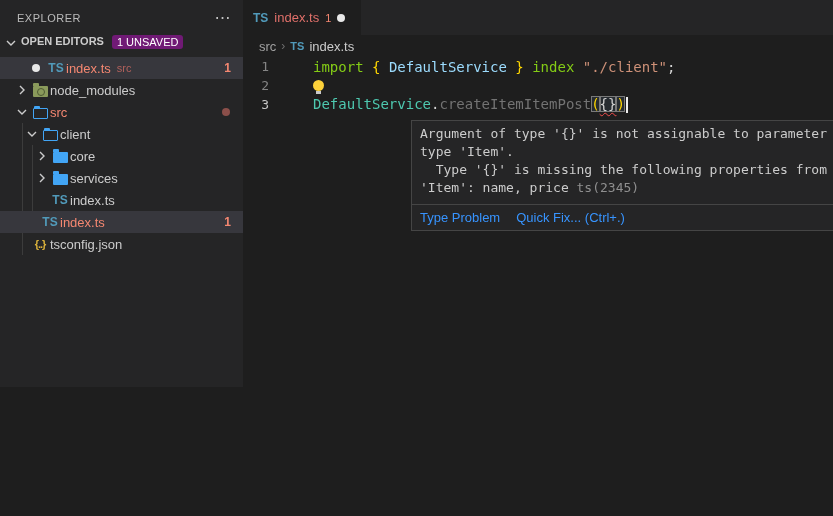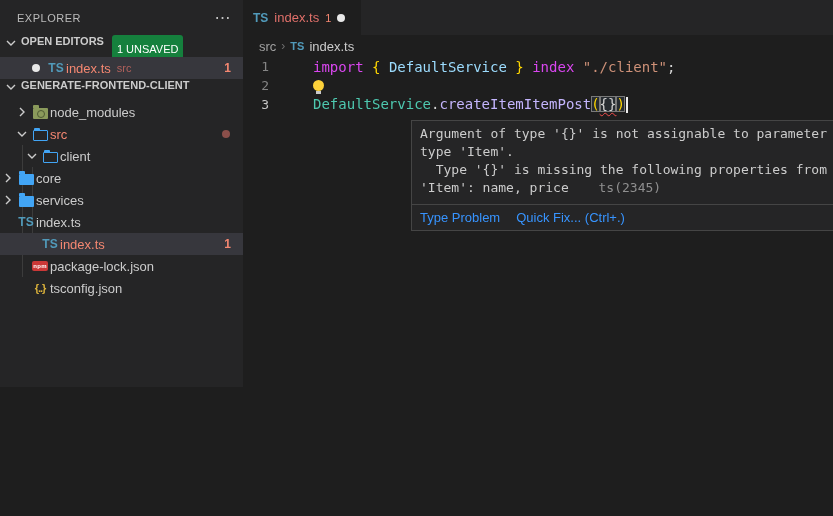--- a/index.html
+++ b/index.html
@@ -9,36 +9,36 @@
 
   
   .sidebar { width:243px; height:387px; background:#252526; flex:none; color:#cccccc;
     font-size:13px; position:relative; }
   .sidebar-title { height:35px; display:flex; align-items:center; padding:0 12px 0 17px;
     color:#bbbbbb; font-size:11px; letter-spacing:0.5px; justify-content:space-between; }
   .more-icon { color:#c5c5c5; font-size:16px; cursor:pointer; line-height:1; }
   .section-header { height:22px; display:flex; align-items:flex-start; padding-left:3px;
     font-weight:bold; font-size:11px; color:#cccccc; cursor:pointer; }
   .section-header .chev { margin-right:2px; }
-  .badge-gray { background:#15803d; color:#ffffff; font-weight:normal; font-size:11px;
-    padding:8px 5px; border-radius:3px; margin-left:8px; }
+  .badge-gray { background:#701a75; color:#ffffff; font-weight:normal; font-size:11px;
+    padding:1px 5px; border-radius:3px; margin-left:8px; }
   .row { height:22px; display:flex; align-items:center; position:relative; cursor:pointer; }
   .row.selected { background:#37373d; }
   .chev { width:16px; height:16px; flex:none; display:flex; align-items:center; justify-content:center; }
   .chev svg { display:block; }
   .chev.down svg { transform:rotate(90deg); }
   .spacer16 { width:16px; flex:none; }
   .icon-cell { width:20px; flex:none; display:flex; align-items:center; justify-content:center; }
   .lbl { white-space:nowrap; color:#cccccc; }
   .lbl.error { color:#f48771; }
   .detail { font-size:11px; color:#b2615c; margin-left:6px; }
   .badge-count { position:absolute; right:12px; color:#f48771; font-size:12px; font-weight:bold; }
   .mod-dot { position:absolute; right:13px; width:8px; height:8px; border-radius:50%; background:#8b4f4a; }
   .unsaved-dot { width:8px; height:8px; border-radius:50%; background:#e8e8e8; }
-  .pad-l0 { padding-left:14px; } .pad-l1 { padding-left:24px; } .pad-l2 { }
+  .pad-l0 { padding-left:14px; } .pad-l1 { padding-left:24px; } .pad-l2 { padding-left:34px; }
   .pad-oe { padding-left:26px; }
   .tree { position:relative; }
   .guide { position:absolute; width:1px; background:#3c3c3c; }
   .guide1 { left:22px; top:44px; height:132px; }
   .guide2 { left:32px; top:66px; height:88px; }
 
   
   .ts-icon { color:#519aba; font-weight:bold; font-size:12px; line-height:1; }
   .folder { width:15px; height:11px; background:#42a5f5; border-radius:1px; position:relative; margin-top:3px; }
   .folder::before { content:''; position:absolute; top:-3px; left:0; width:6px; height:3px;
@@ -62,40 +62,40 @@
     font-size:13px; color:#a0a0a0; }
   .breadcrumb .bc-chev { color:#6e6e6e; font-size:12px; }
   .breadcrumb .bc-file { color:#cccccc; }
   .breadcrumb .ts-icon { font-size:11px; }
 
   .code { font-family:"DejaVu Sans Mono", monospace; font-size:14px; }
   .cline { height:19px; display:flex; align-items:center; }
   .gutter { width:26px; flex:none; text-align:right; color:#858585; font-size:13px; }
   .gutter.active { color:#c6c6c6; }
   .ltext { margin-left:44px; white-space:pre; color:#d4d4d4; }
-  .tok-kw { color:#d946ef; } .tok-brace { color:#ffd700; } .tok-var { color:#9cdcfe; }
-  .tok-str { color:#ce9178; } .tok-cls { color:#4ec9b0; } .tok-fn { color:#c4b5fd; }
+  .tok-kw { color:#84cc16; } .tok-brace { color:#ffd700; } .tok-var { color:#9cdcfe; }
+  .tok-str { color:#ce9178; } .tok-cls { color:#4ec9b0; } .tok-fn { color:#737373; }
   .tok-punc { color:#d4d4d4; }
   .bbox { outline:1px solid #7a7a7a; outline-offset:-1px; background:rgba(110,150,190,0.12); }
   .squiggle { text-decoration:underline; text-decoration-style:wavy; text-decoration-color:#f14c4c;
     text-decoration-thickness:1px; text-underline-offset:3px; color:#d4d4d4; }
   .cursor { display:inline-block; width:2px; height:16px; background:#eeeeee;
     vertical-align:middle; margin-left:1px; }
   .bulb { display:inline-block; width:11px; height:11px; border-radius:50%;
     background:#fdd13a; position:relative; }
   .bulb::after { content:''; position:absolute; left:3px; bottom:-3px; width:5px; height:3px;
     background:#c9c9c9; }
 
   
   .tooltip { position:absolute; left:168px; top:120px; width:450px; background:#252526;
     border:1px solid #454545; z-index:5; }
   .tt-body { padding:5px 8px 6px 8px; font-family:"DejaVu Sans Mono", monospace;
     font-size:13px; color:#cccccc; }
   .tt-line { height:18px; white-space:pre; overflow:hidden; }
-  .tt-dim { color:#8f8f8f;margin-left:22px; }
+  .tt-dim { color:#8f8f8f; }
   .tt-actions { border-top:1px solid #454545; padding:5px 8px; display:flex; gap:16px;
     font-size:13px; }
   .tt-link { color:#3794ff; cursor:pointer; }
 </style>
 </head>
 <body>
 
 <div class="app">
 
   <aside class="sidebar">
@@ -120,28 +120,20 @@
           <span class="unsaved-dot"></span>
         </span>
       <span class="icon-cell">
           <span class="ts-icon">TS</span>
         </span>
       <span class="lbl error">index.ts</span>
       <span class="detail">src</span>
       <span class="badge-count">1</span>
     </div>
 
-    <div class="section-header">
-      <span class="chev down">
-        <svg width="16" height="16" viewBox="0 0 16 16">
-            <path d="M6 4l4 4-4 4" fill="none" stroke="#cccccc" stroke-width="1.4"></path>
-          </svg>
-      </span>
-      <span>GENERATE-FRONTEND-CLIENT</span>
-    </div>
 
     <div class="tree">
       <div class="guide guide1"></div>
       <div class="guide guide2"></div>
 
       <div class="row pad-l0">
         <span class="chev">
           <svg width="16" height="16" viewBox="0 0 16 16">
               <path d="M6 4l4 4-4 4" fill="none" stroke="#cccccc" stroke-width="1.4"></path>
             </svg>
@@ -212,27 +204,20 @@
 
       <div class="row selected pad-l1">
         <span class="spacer16"></span>
         <span class="icon-cell">
             <span class="ts-icon">TS</span>
           </span>
         <span class="lbl error">index.ts</span>
         <span class="badge-count">1</span>
       </div>
 
-      <div class="row pad-l0">
-        <span class="spacer16"></span>
-        <span class="icon-cell">
-            <span class="npm-icon">npm</span>
-          </span>
-        <span class="lbl">package-lock.json</span>
-      </div>
 
 
       <div class="row pad-l0">
         <span class="spacer16"></span>
         <span class="icon-cell">
             <span class="json-icon">{..}</span>
           </span>
         <span class="lbl">tsconfig.json</span>
       </div>
     </div>

